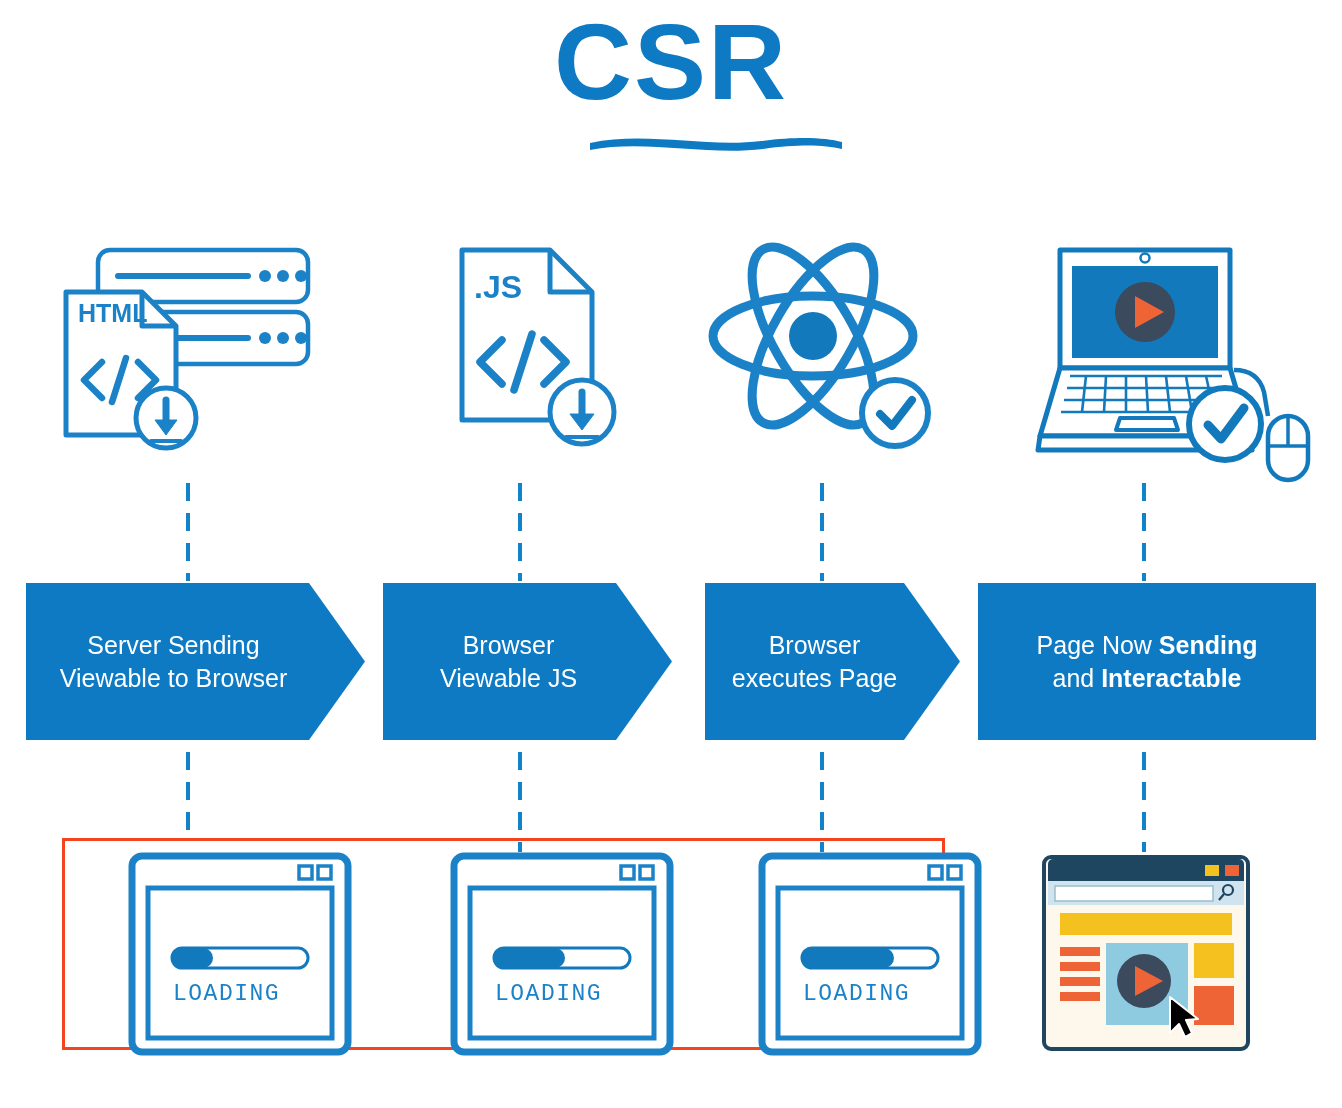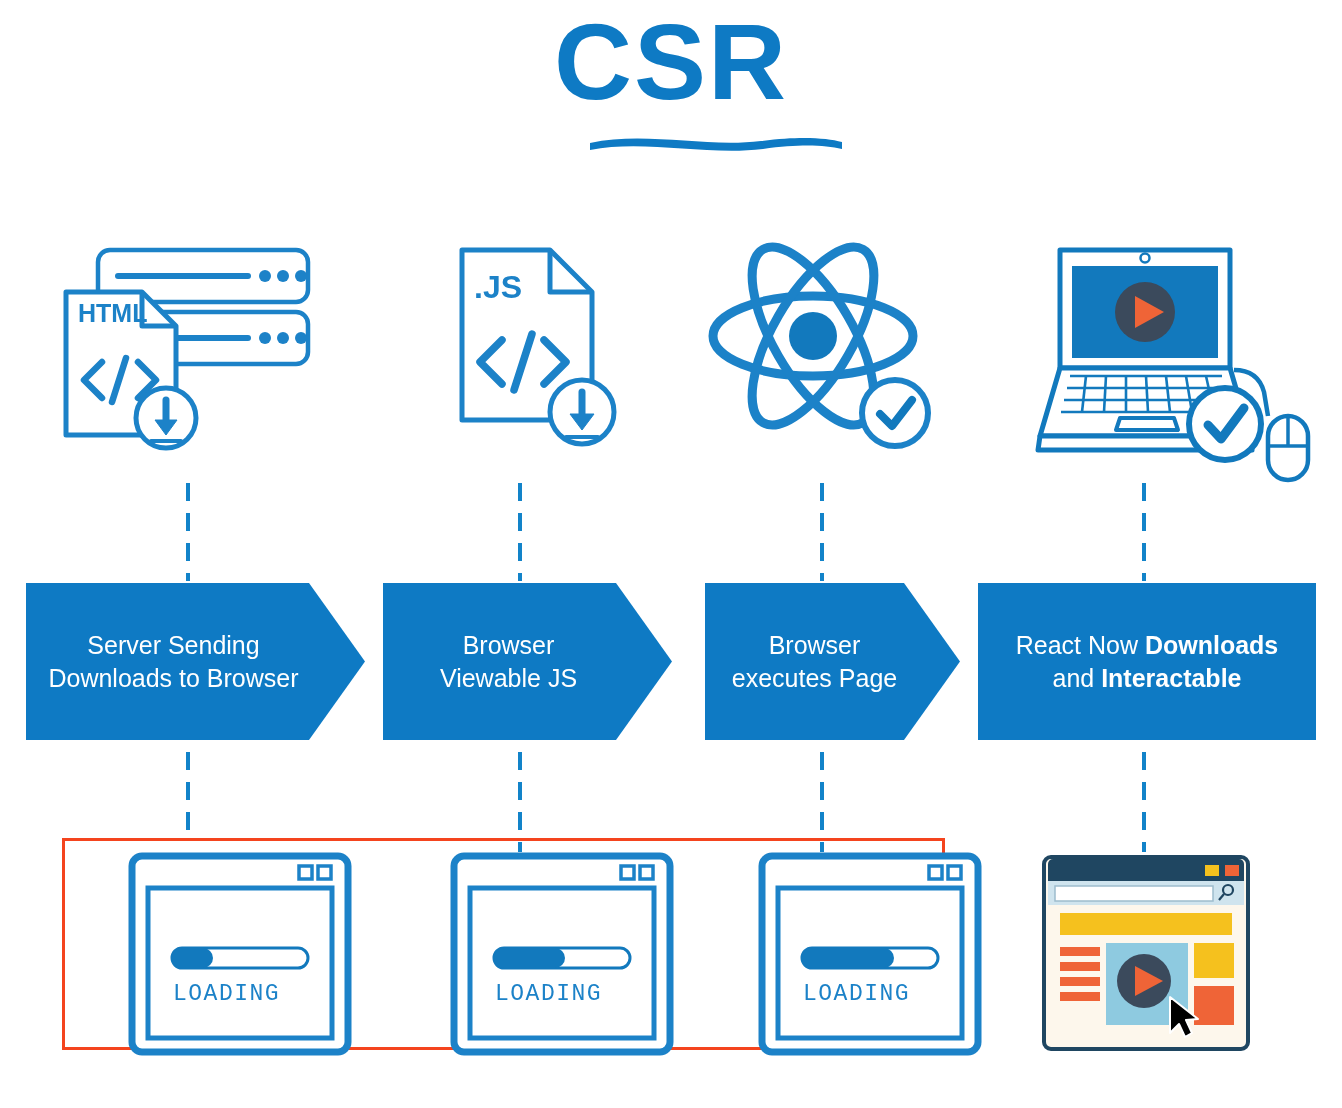--- a/index.html
+++ b/index.html
@@ -173,41 +173,41 @@
   </div>
 
   <div class="dash-line" style="left:186px;top:483px;height:98px;"></div>
   <div class="dash-line" style="left:518px;top:483px;height:98px;"></div>
   <div class="dash-line" style="left:820px;top:483px;height:98px;"></div>
   <div class="dash-line" style="left:1142px;top:483px;height:98px;"></div>
 
   <div class="banner arrow" id="banner-1">
     <div class="txt">
       <span>Server Sending</span><br>
-      <span>Downloads to Browser</span>
+      <span>Viewable to Browser</span>
     </div>
   </div>
 
   <div class="banner arrow" id="banner-2">
     <div class="txt">
       <span>Browser</span><br>
       <span>Viewable JS</span>
     </div>
   </div>
 
   <div class="banner arrow" id="banner-3">
     <div class="txt">
       <span>Browser</span><br>
       <span>executes Page</span>
     </div>
   </div>
 
   <div class="banner" id="banner-4">
     <div class="txt">
-      <span>React Now </span><b>Downloads</b><br>
+      <span>Page Now </span><b>Sending</b><br>
       <span>and </span><b>Interactable</b>
     </div>
   </div>
 
   <div class="dash-line" style="left:186px;top:752px;height:86px;"></div>
   <div class="dash-line" style="left:518px;top:752px;height:100px;"></div>
   <div class="dash-line" style="left:820px;top:752px;height:100px;"></div>
   <div class="dash-line" style="left:1142px;top:752px;height:100px;"></div>
 
   <div id="red-box"></div>

